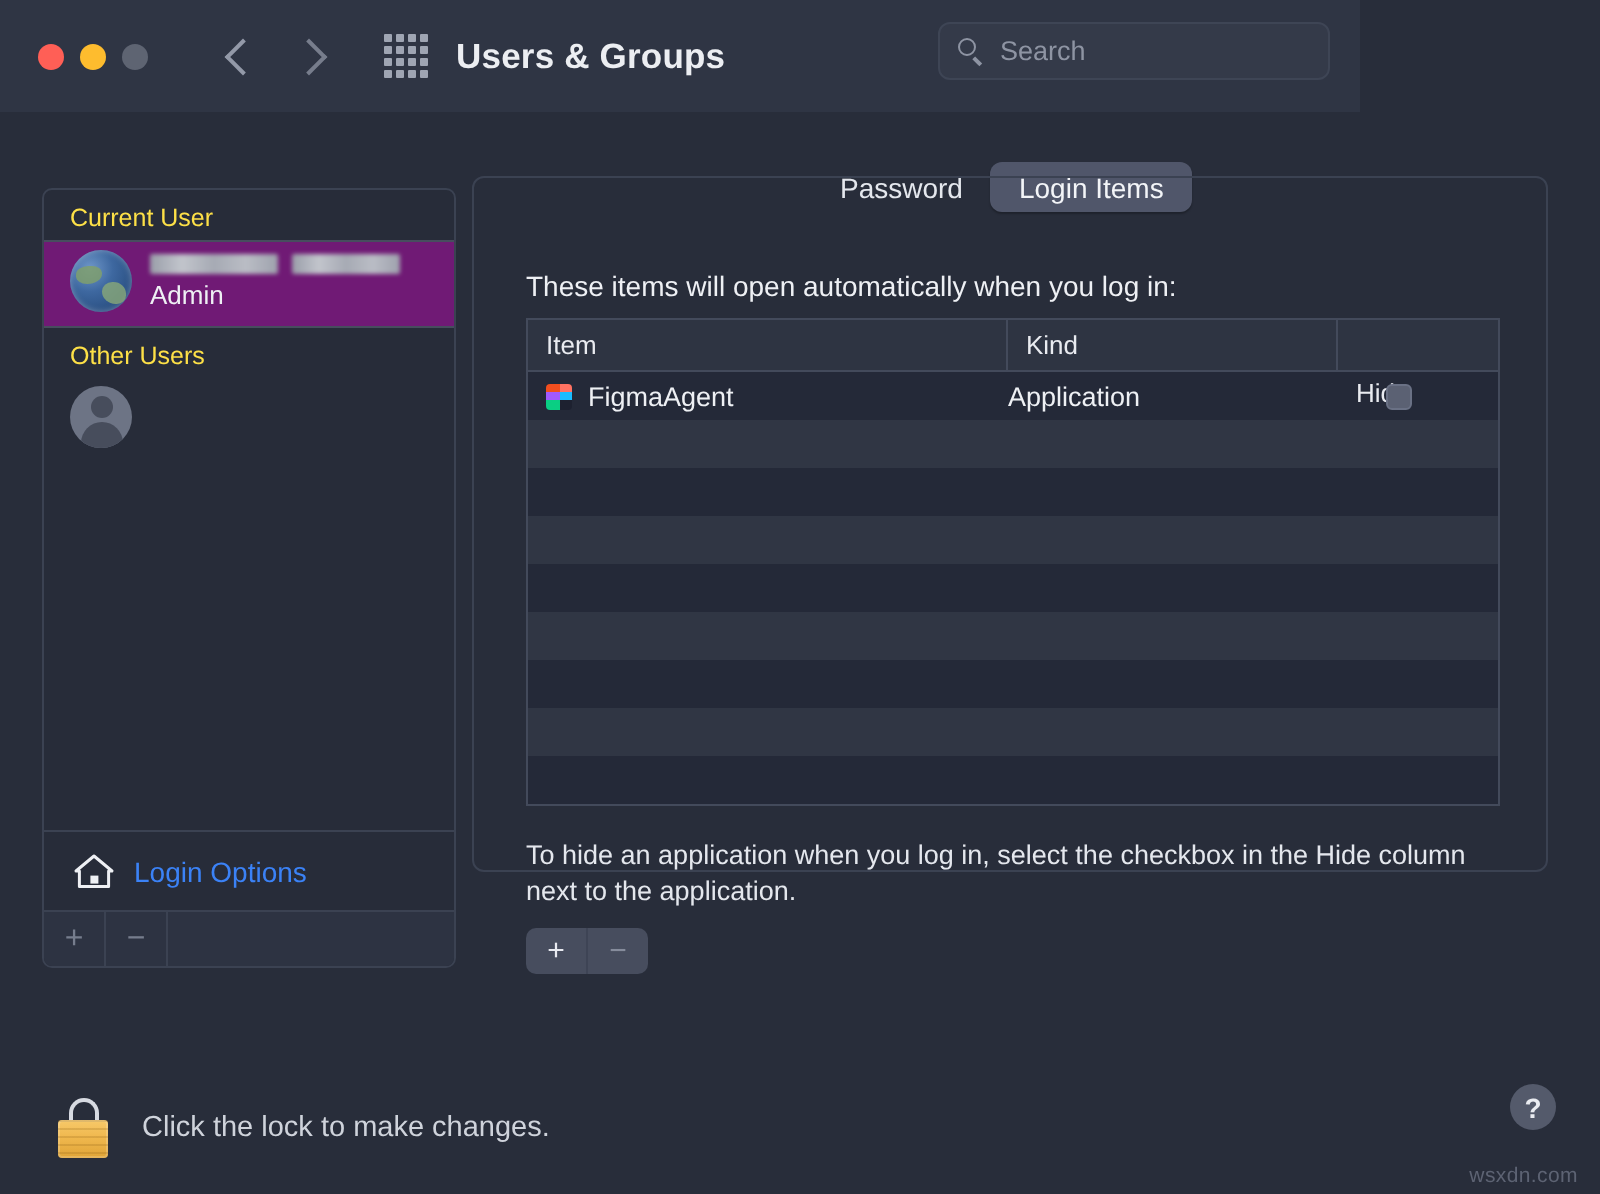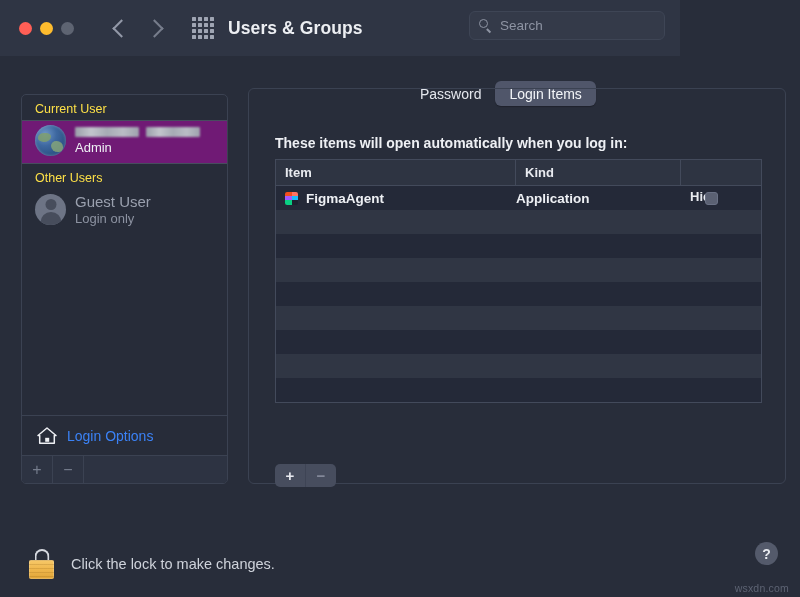--- a/index.html
+++ b/index.html
@@ -306,28 +306,27 @@
   }
   .tab.active {
     background: #50566a;
     color: #f3f5f8;
     box-shadow: 0 1px 1px rgba(0,0,0,.25);
   }
 
   
   .panel {
     position: absolute;
-    left: 248px;
+    left: 236px;
     top: 88px;
     width: 538px;
-    height: 396px;
+    height: 348px;
     border: 1px solid #3b4252;
     border-radius: 6px;
     box-sizing: border-box;
-    font-weight: bold;
   }
   .panel-intro {
     position: absolute;
     left: 26px;
     top: 46px;
     font-size: 14px;
     color: #eef0f4;
   }
 
   .table {
@@ -571,24 +570,20 @@
             <i class="b"></i>
         </span>
         <span class="u-sub">Admin</span>
       </span>
     </div>
 
     <div class="grp-label">Other Users</div>
 
     <div class="user-row">
       <span class="avatar person"></span>
-      <span class="user-texts">
-        <span class="u-name-dim">Guest User</span>
-        <span class="u-sub-dim">Login only</span>
-      </span>
     </div>
 
     <div class="login-options">
       <span class="home-ico">
         <svg width="22" height="19" viewBox="0 0 22 19" aria-hidden="true">
           <path d="M11 2 L20 9.5 L18.3 9.5 L18.3 17.2 L3.7 17.2 L3.7 9.5 L2 9.5 Z" fill="none" stroke="#eef0f4" stroke-width="1.5" stroke-linejoin="round"></path>
           <rect x="9.2" y="11.8" width="4" height="4" fill="#eef0f4"></rect>
         </svg>
       </span>
       <span class="lo-label">Login Options</span>
@@ -639,20 +634,21 @@
       <div class="trow even"></div>
       <div class="trow odd"></div>
       <div class="trow even"></div>
       <div class="trow odd"></div>
       <div class="trow even"></div>
       <div class="trow odd"></div>
       <div class="trow even"></div>
       <div class="trow odd"></div>
     </div>
 
+    <div class="hint">To hide an application when you log in, select the checkbox in the Hide column next to the application.</div>
 
     <div class="addrem">
       <span class="ar-btn">+</span>
       <span class="ar-btn disabled">−</span>
     </div>
   </div>
 
   <div class="lockrow">
     <span class="lock">
       <span class="shackle"></span>

